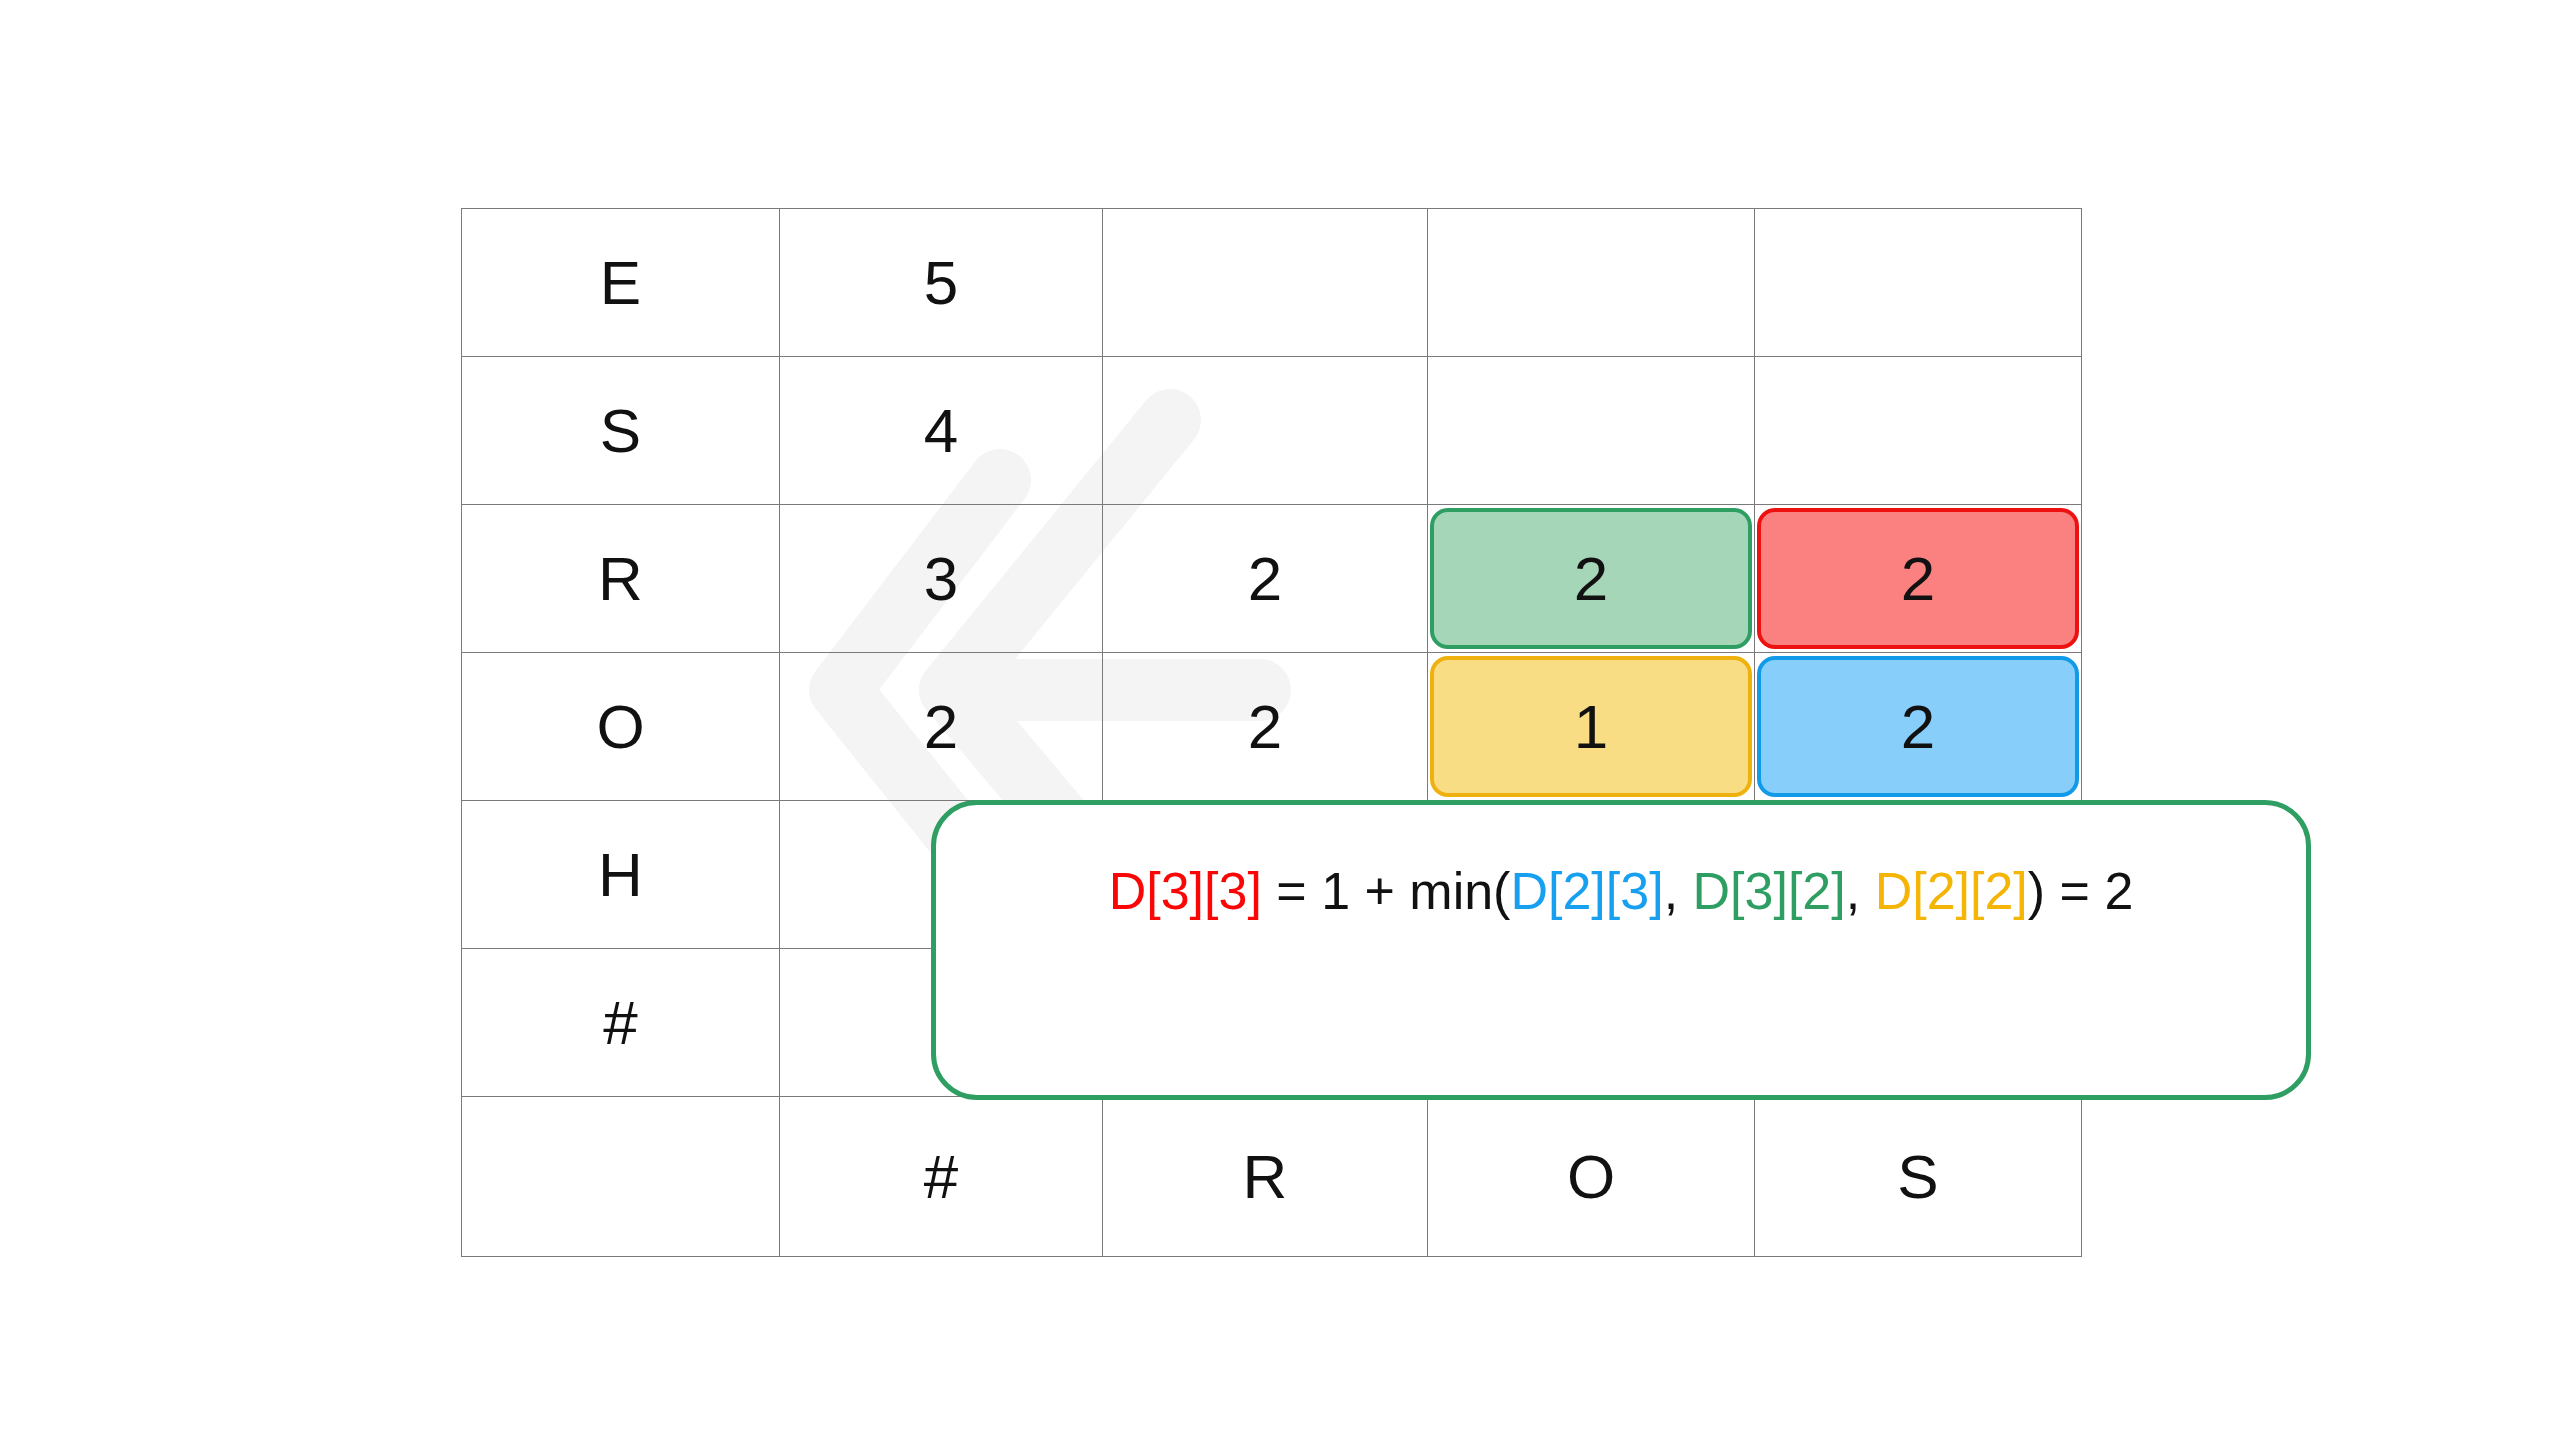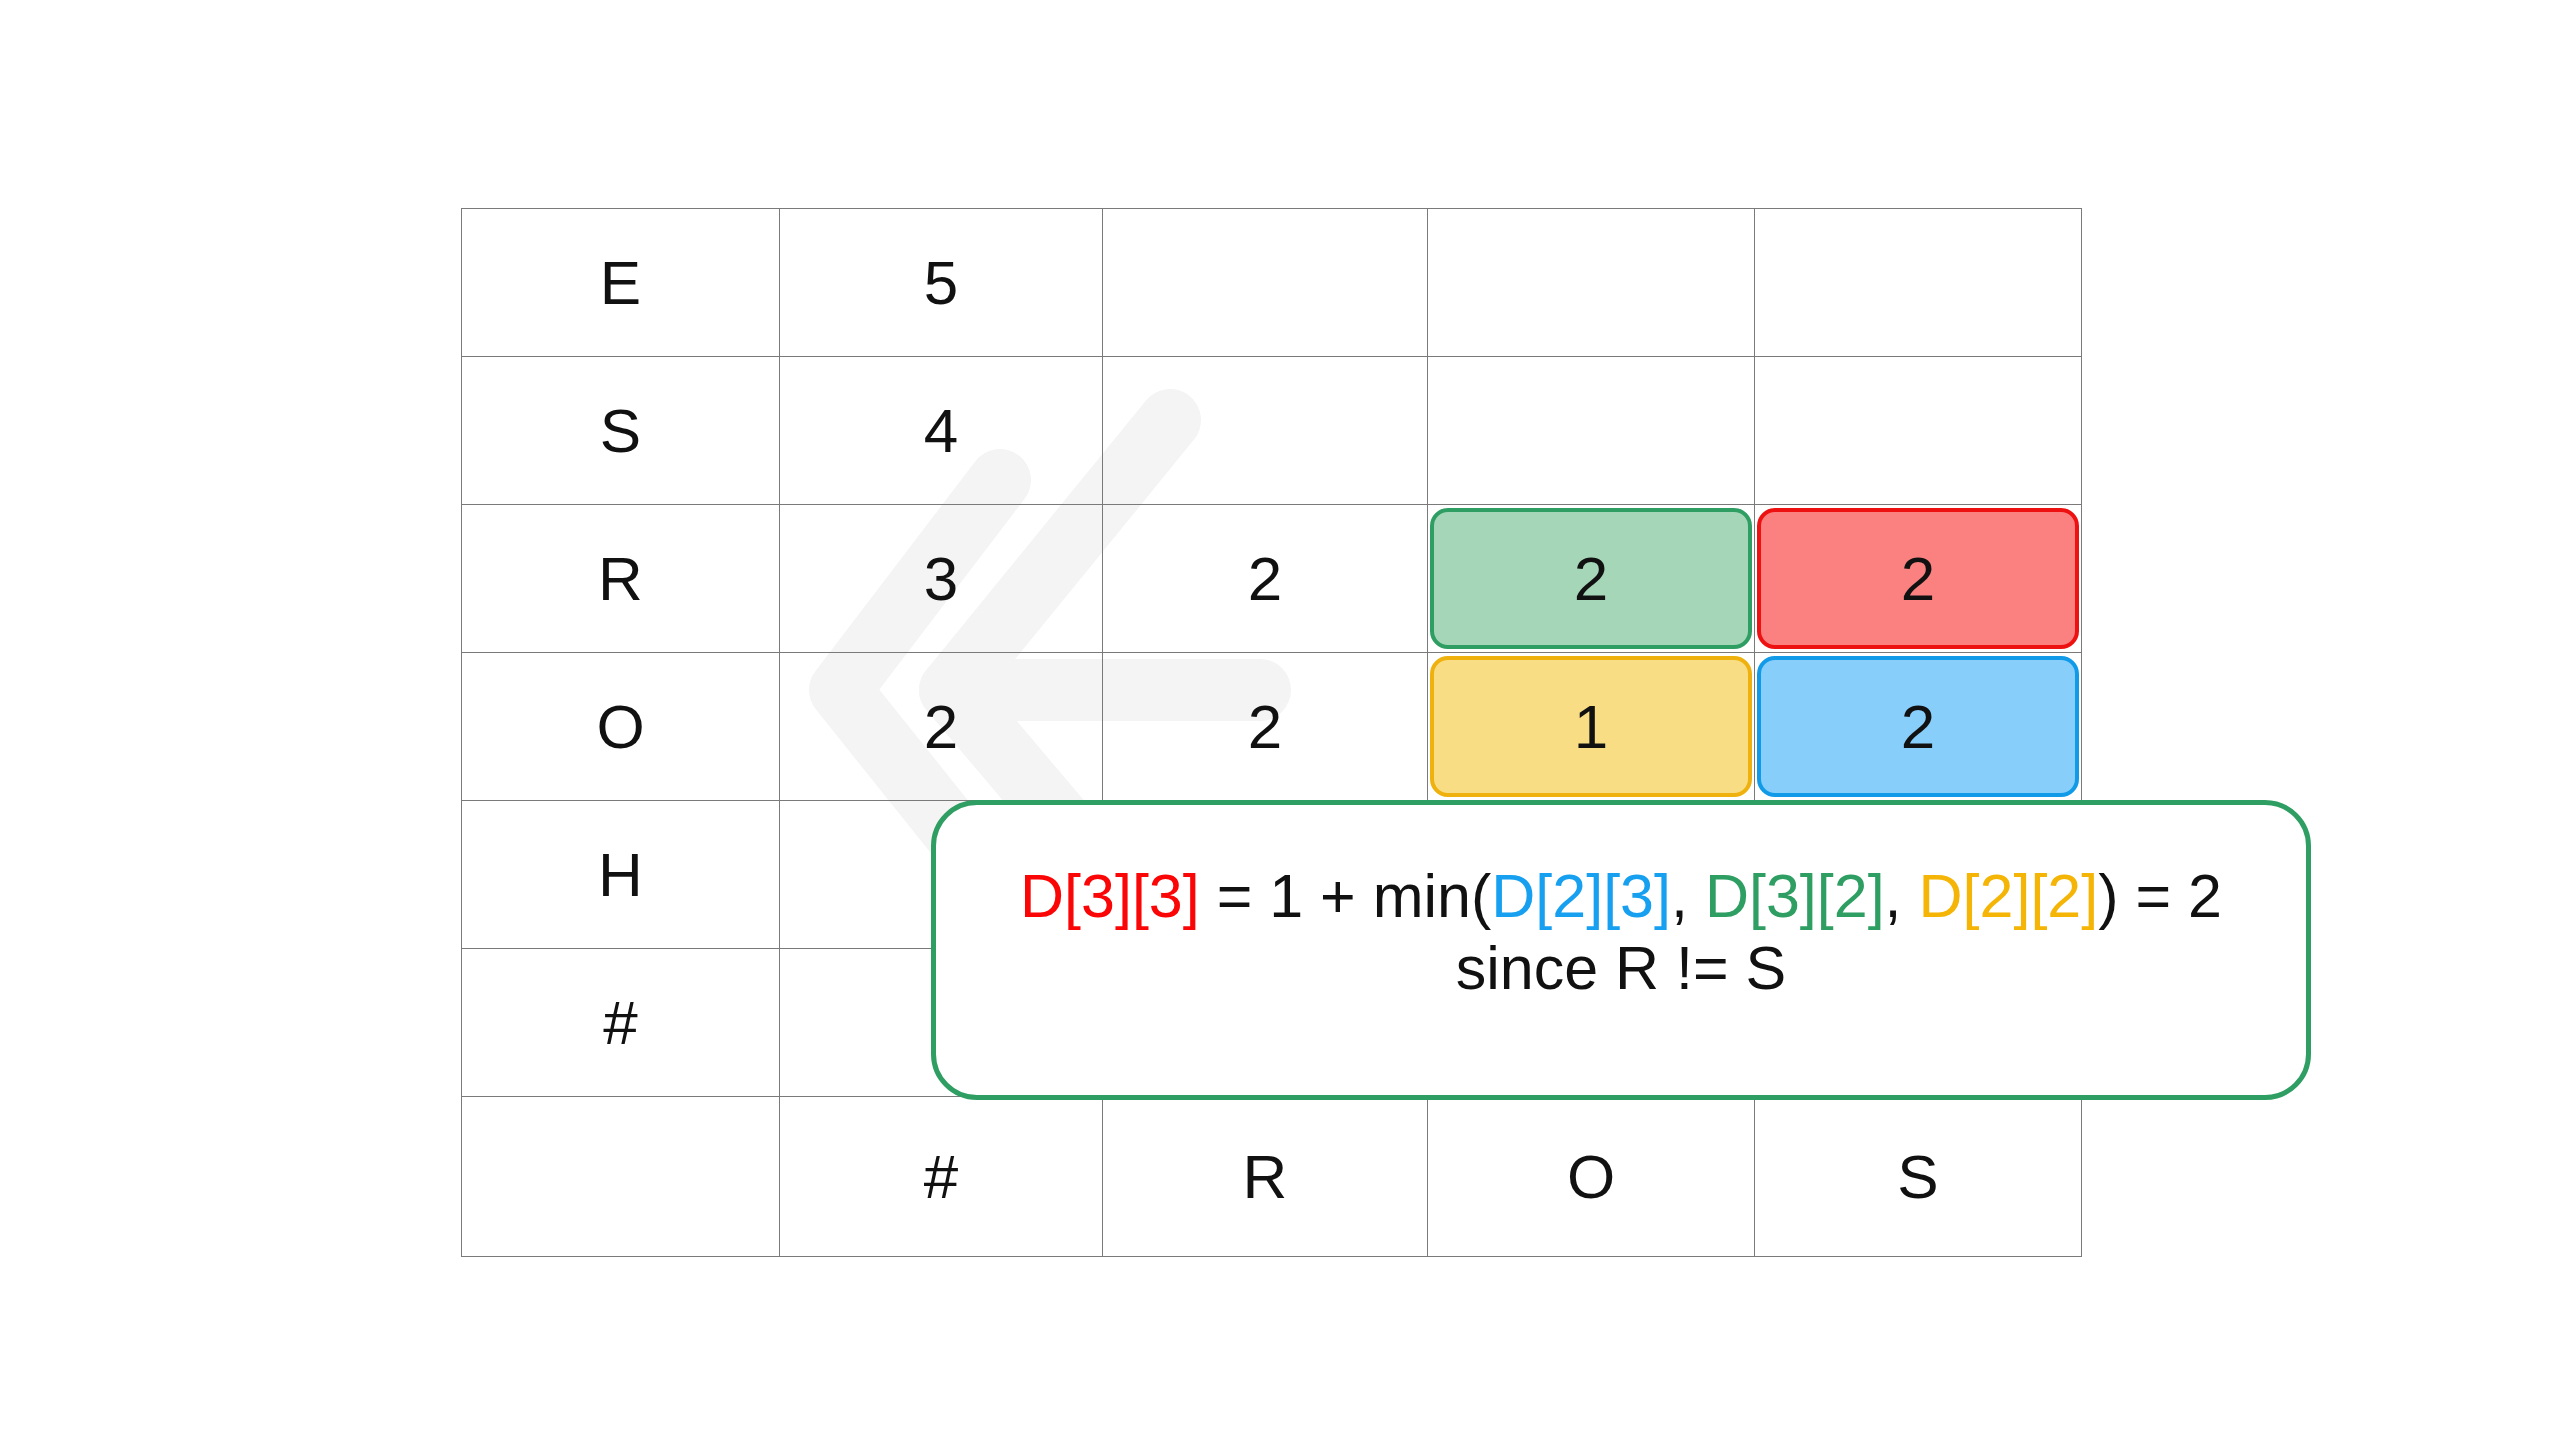--- a/index.html
+++ b/index.html
@@ -97,21 +97,21 @@
     border: 5px solid #2e9e63;
     border-radius: 46px;
     box-sizing: border-box;
     display: flex;
     flex-direction: column;
     align-items: center;
     justify-content: flex-start;
     padding-top: 56px;
   }
   #callout .line {
-    font-size: 61px;
+    font-size: 52px;
     line-height: 1.18;
     color: #111111;
     white-space: nowrap;
     font-family: "Liberation Sans", sans-serif;
   }
   .tk-red    { color:#fb0606; }
   .tk-blue   { color:#18a0f0; }
   .tk-green  { color:#2e9e63; }
   .tk-yellow { color:#f5b507; }
   .tk-plain  { color:#111111; }
@@ -215,14 +215,13 @@
         <td style="border-color: rgb(122, 122, 122);"><span>O</span></td>
         <td style="border-color: rgb(122, 122, 122);"><span>S</span></td>
       </tr>
 
     </tbody>
   </table>
 </div>
 
 <div id="callout" style="border-color: rgb(46, 158, 99);">
   <div class="line" id="formula-line"><span class="tk-red">D[3][3]</span><span class="tk-plain"> = 1 + min(</span><span class="tk-blue">D[2][3]</span><span class="tk-plain">, </span><span class="tk-green">D[3][2]</span><span class="tk-plain">, </span><span class="tk-yellow">D[2][2]</span><span class="tk-plain">) = 2</span></div>
-  <div class="line">since R != S</div>
 </div>
 
 </body></html>

